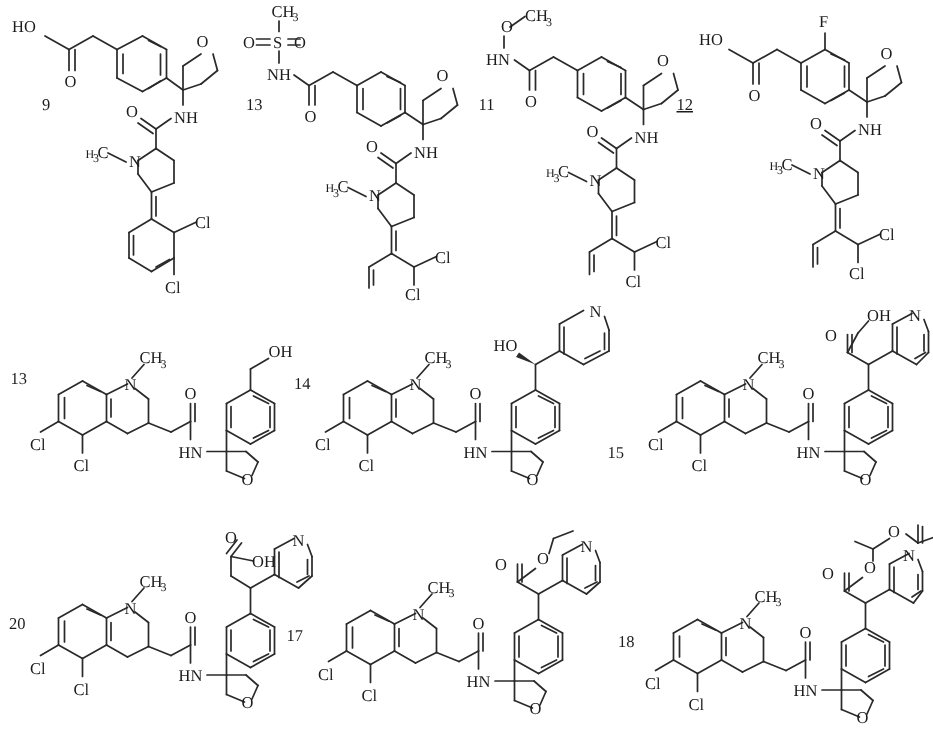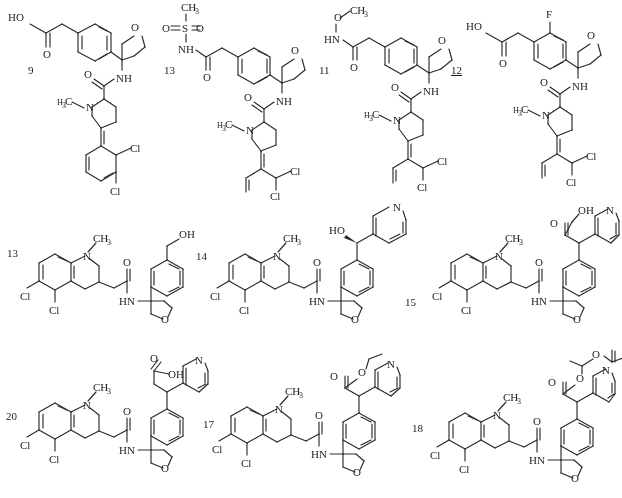--- a/index.html
+++ b/index.html
@@ -660,21 +660,21 @@
       <path class="bond" d="M163,22 L176,15"></path>
       <text class="atom" x="175" y="20">N</text>
       <path class="bond" d="M185,19 L188,27"></path>
       <path class="bond" d="M188,27 L188,40"></path>
       <path class="bond" d="M185,29 L185,39"></path>
       <path class="bond" d="M188,40 L179,48"></path>
       <path class="bond" d="M179,48 L163,39"></path>
       <path class="bond" d="M178,44 L186,40"></path>
     </svg>
   </div>
-  <div class="cmpd-label" style="left:191px;top:418px;margin-left:12px;">17</div>
+  <div class="cmpd-label" style="left:191px;top:418px;">17</div>
 
   <div class="struct" style="left:430px;top:348px;">
     <svg width="195" height="150" viewBox="0 0 195 150">
 
       <path class="bond" d="M19,74 L19,92"></path>
       <path class="bond" d="M23,76 L23,90"></path>
       <path class="bond" d="M19,92 L35,101"></path>
       <path class="bond" d="M35,101 L51,92"></path>
       <path class="bond" d="M35,65 L19,74"></path>
       <path class="bond" d="M38,68 L47,72"></path>

